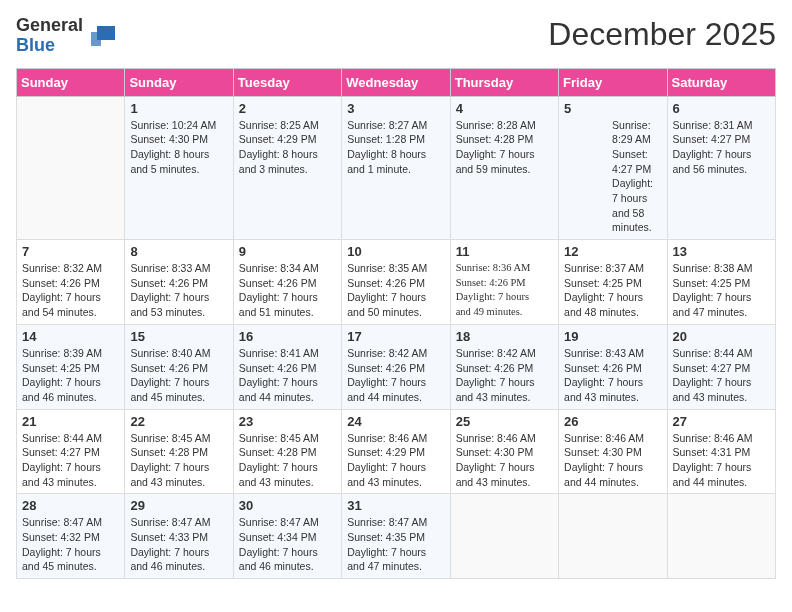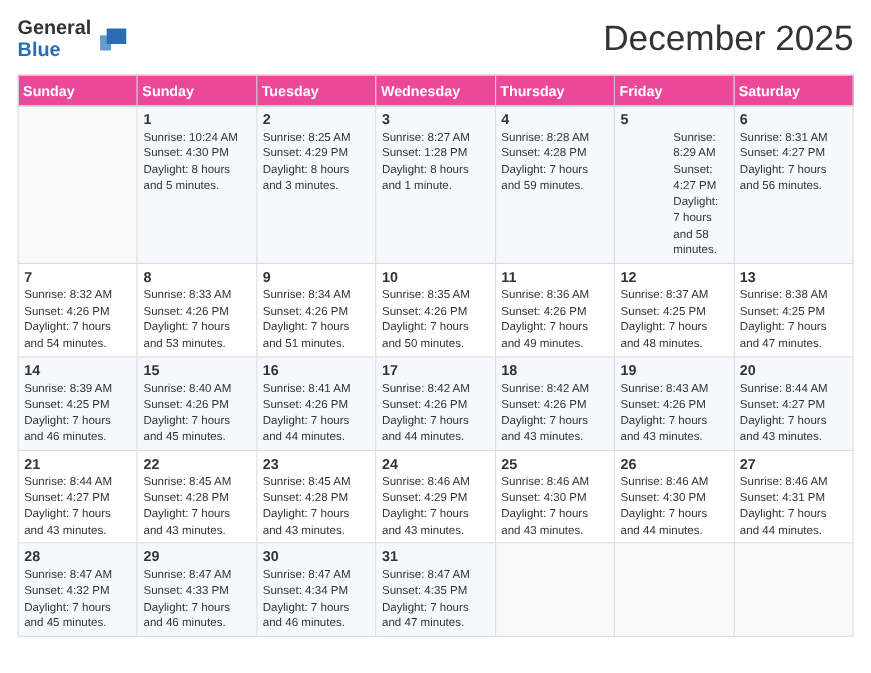--- a/index.html
+++ b/index.html
@@ -197,21 +197,21 @@
         </td>
         <td>
           <div class="day-number">10</div>
           <div class="day-info" style="white-space: pre-line;">Sunrise: 8:35 AM
 Sunset: 4:26 PM
 Daylight: 7 hours
 and 50 minutes.</div>
         </td>
         <td>
           <div class="day-number">11</div>
-          <div class="day-info" style="white-space: pre-line;">Sunrise: 8:36 AM
+          <div class="day-info" style="white-space: pre-line; font-family: Liberation Serif, serif;">Sunrise: 8:36 AM
 Sunset: 4:26 PM
 Daylight: 7 hours
 and 49 minutes.</div>
         </td>
         <td>
           <div class="day-number">12</div>
           <div class="day-info" style="white-space: pre-line;">Sunrise: 8:37 AM
 Sunset: 4:25 PM
 Daylight: 7 hours
 and 48 minutes.</div>

